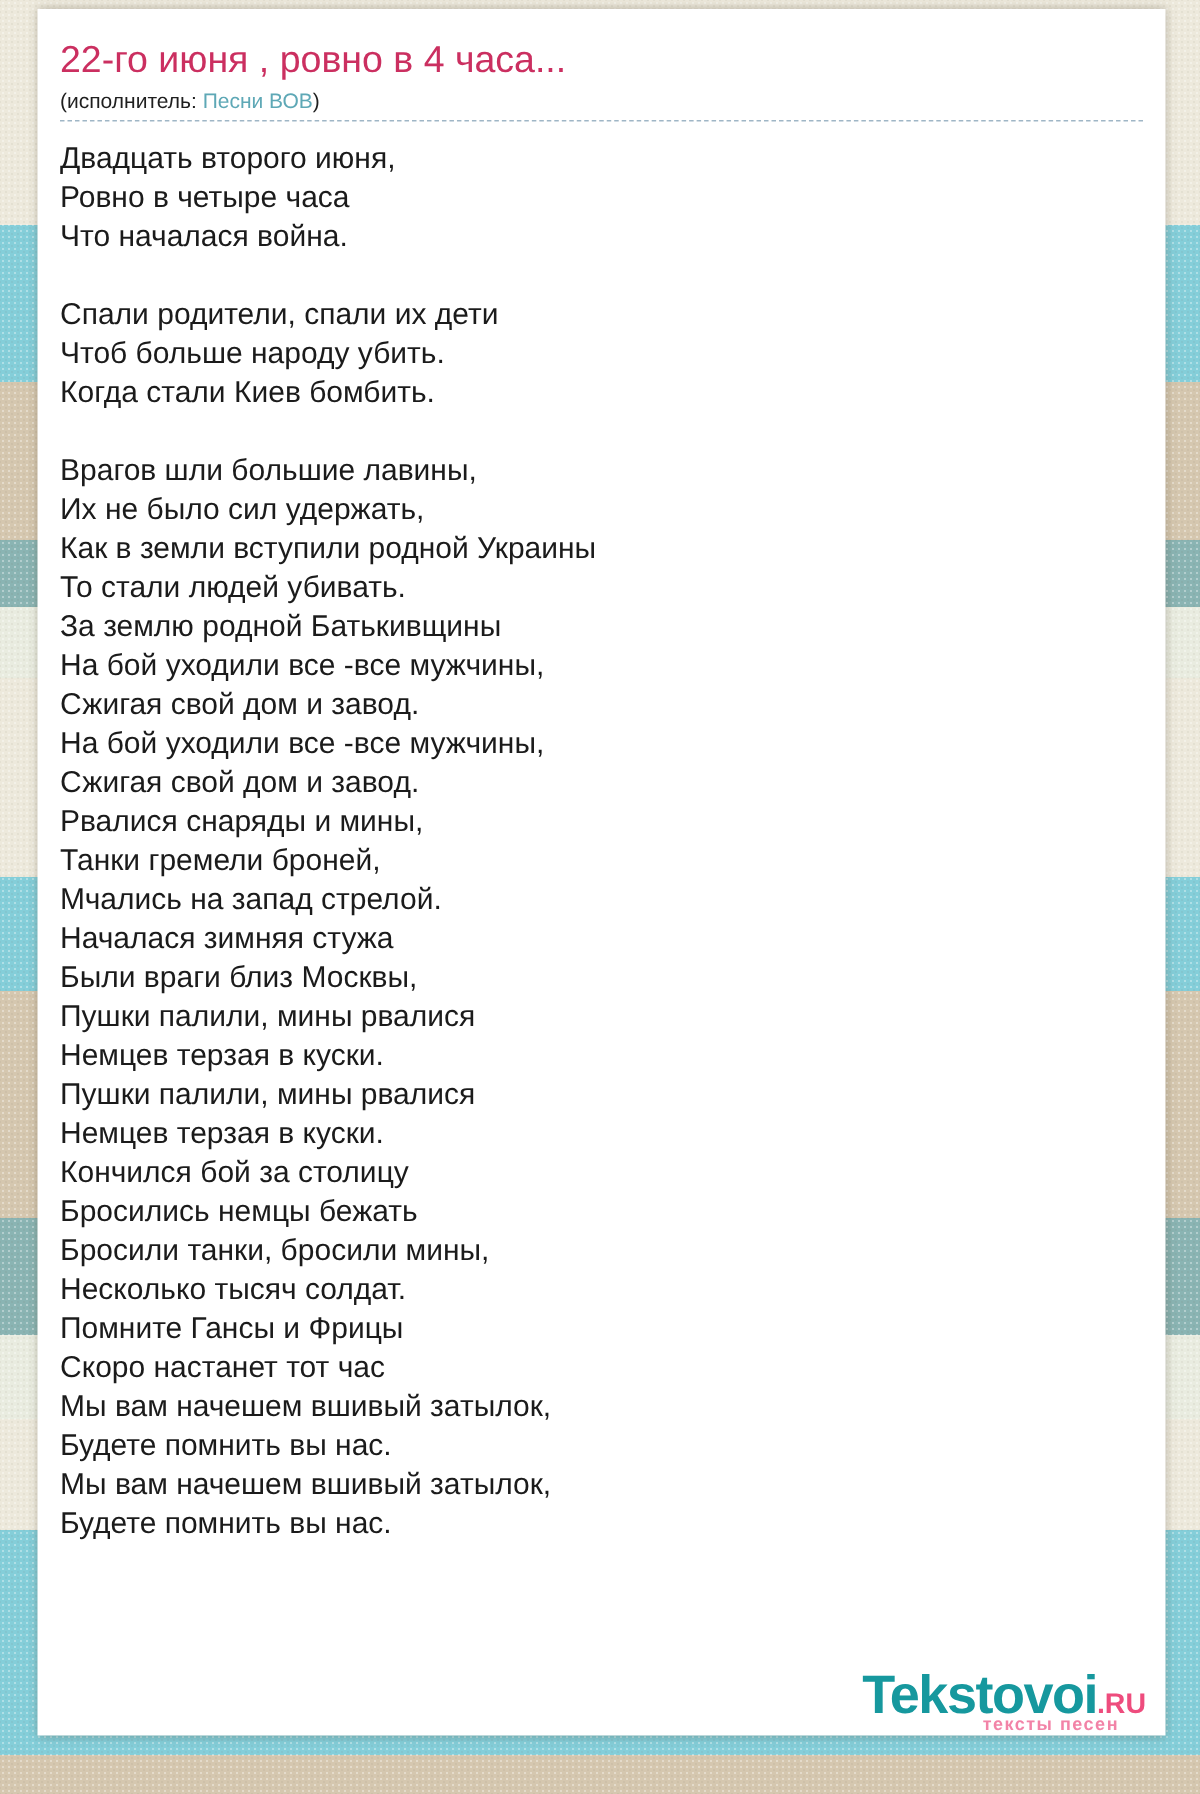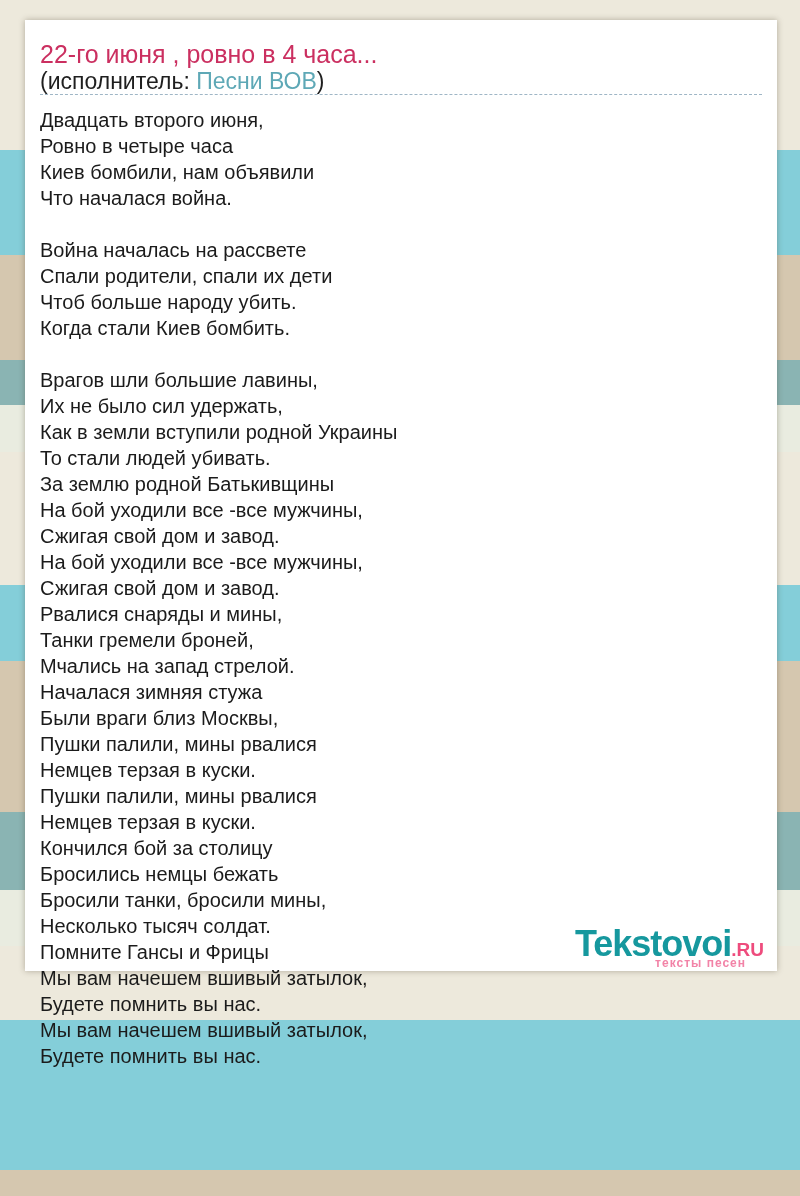--- a/index.html
+++ b/index.html
@@ -31,41 +31,41 @@
         #ede9dc 946px, #ede9dc 1020px,
         #84ced9 1020px, #84ced9 1170px,
         #d5c7af 1170px, #d5c7af 1196px);
     background-size: 4px 4px, 4px 4px, 100% 100%;
     background-position: 0 0, 2px 2px, 0 0;
   }
 
   .card {
     position: absolute;
     left: 25px;
-    top: 20px;
+    top: 6px;
     width: 752px;
-    height: 951px;
+    height: 1151px;
     box-sizing: border-box;
     background: #ffffff;
     box-shadow: 0 0 6px rgba(60,50,30,0.35);
     padding: 20px 15px 0 15px;
   }
 
   .title {
     margin: 0;
     font-size: 25px;
     font-weight: 400;
     line-height: 28px;
     color: var(--title-pink, #cb2f60);
     letter-spacing: 0;
   }
 
   .subtitle {
     margin-top: 3px;
-    font-size: 23px;
+    font-size: 14px;
     line-height: 20px;
     color: #1f1f1f;
     padding-bottom: 3px;
     border-bottom: 1px dashed #9fb6c6;
   }
   .artist-link {
     color: var(--artist-teal, #5ea8b6);
     text-decoration: none;
     cursor: pointer;
   }
@@ -116,24 +116,22 @@
 
   <h1 class="title">22-го июня , ровно в 4 часа...</h1>
 
   <div class="subtitle">
     <span>(исполнитель: </span><a class="artist-link">Песни ВОВ</a><span>)</span>
   </div>
 
   <div class="lyrics">
       <div class="lyric-line">Двадцать второго июня,</div>
       <div class="lyric-line">Ровно в четыре часа</div>
-      <div class="lyric-line">Киев бомбили, нам объявили</div>
       <div class="lyric-line">Что началася война.</div>
       <div class="lyric-line"> </div>
-      <div class="lyric-line">Война началась на рассвете</div>
       <div class="lyric-line">Спали родители, спали их дети</div>
       <div class="lyric-line">Чтоб больше народу убить.</div>
       <div class="lyric-line">Когда стали Киев бомбить.</div>
       <div class="lyric-line"> </div>
       <div class="lyric-line">Врагов шли большие лавины,</div>
       <div class="lyric-line">Их не было сил удержать,</div>
       <div class="lyric-line">Как в земли вступили родной Украины</div>
       <div class="lyric-line">То стали людей убивать.</div>
       <div class="lyric-line">За землю родной Батькивщины</div>
       <div class="lyric-line">На бой уходили все -все мужчины,</div>
@@ -147,20 +145,21 @@
       <div class="lyric-line">Были враги близ Москвы,</div>
       <div class="lyric-line">Пушки палили, мины рвалися</div>
       <div class="lyric-line">Немцев терзая в куски.</div>
       <div class="lyric-line">Пушки палили, мины рвалися</div>
       <div class="lyric-line">Немцев терзая в куски.</div>
       <div class="lyric-line">Кончился бой за столицу</div>
       <div class="lyric-line">Бросились немцы бежать</div>
       <div class="lyric-line">Бросили танки, бросили мины,</div>
       <div class="lyric-line">Несколько тысяч солдат.</div>
       <div class="lyric-line">Помните Гансы и Фрицы</div>
+      <div class="lyric-line">Скоро настанет тот час</div>
       <div class="lyric-line">Мы вам начешем вшивый затылок,</div>
       <div class="lyric-line">Будете помнить вы нас.</div>
       <div class="lyric-line">Мы вам начешем вшивый затылок,</div>
       <div class="lyric-line">Будете помнить вы нас.</div>
     </div>
 
   <div class="logo">
     <span class="logo-main">Tekstovoi</span><span class="logo-tld">.RU</span>
     <div class="logo-tagline">тексты песен</div>
   </div>

